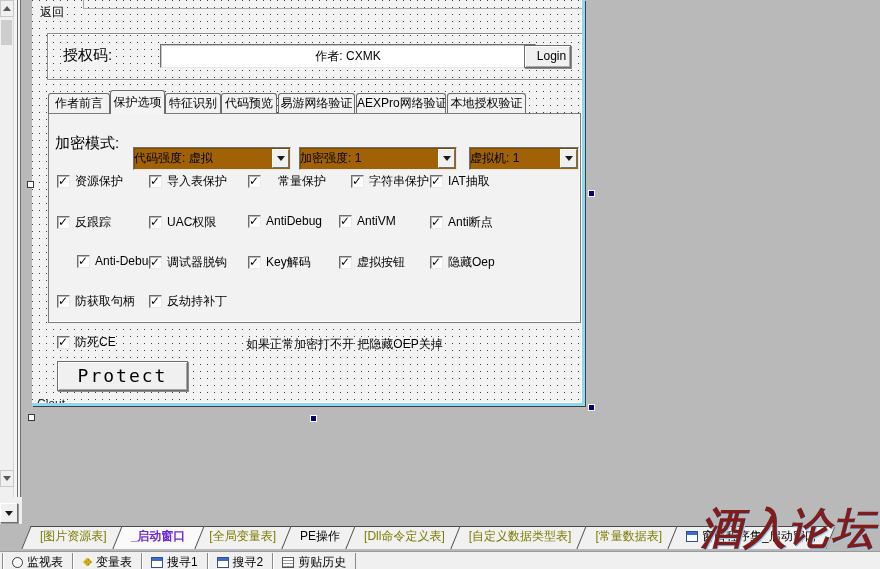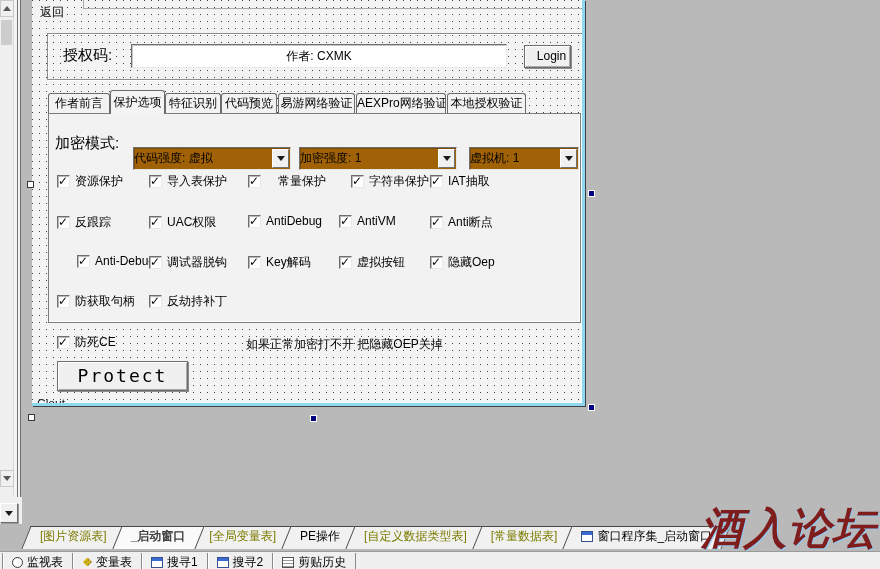--- a/index.html
+++ b/index.html
@@ -27,21 +27,21 @@
     border-right:3px solid #8ed8f0; border-bottom:3px solid #8ed8f0;
     box-shadow:1px 1px 0 #404040, inset -1px -1px 0 #ffffff;
     overflow:hidden; }
   .topline-h { position:absolute; left:52px; top:8px; width:499px; height:1px; background:#a9a9a9; }
   .topline-v { position:absolute; left:51px; top:0; width:1px; height:9px; background:#a9a9a9; }
   .back-label { position:absolute; left:6px; top:4px; background:#f3f3f3; padding:0 2px; }
 
   .groupbox { position:absolute; left:15px; top:33px; width:536px; height:47px;
     border:1px solid #8d8d8d; box-shadow:1px 1px 0 #fff, inset 1px 1px 0 #fff; }
   .auth-label { position:absolute; left:13px; top:12px; font-size:15px; background:#f3f3f3; padding:0 2px; white-space:nowrap; }
-  .sunken { background:#fff; border:1px solid; border-color:#707070 #e6e6e6 #e6e6e6 #707070; box-shadow:inset 1px 1px 0 rgba(0,0,0,.22); }
+  .sunken { background:#fff; border:1px solid; border-color:#707070 #e6e6e6 #e6e6e6 #707070; box-shadow:inset 1px 1px 0 rgba(0,0,0,.22);margin-left:29px; }
   .auth-input { position:absolute; left:83px; top:10px; width:376px; height:24px; text-align:center; line-height:22px; }
   .btn { background:#f0f0f0; border:1px solid #6e6e6e; box-shadow:inset 1px 1px 0 #fff, inset -1px -1px 0 #a8a8a8, 1px 1px 0 #8a8a8a; text-align:center; cursor:default; }
   .login-btn { position:absolute; left:476px; top:11px; width:47px; height:23px; line-height:21px;padding-left:8px; }
 
   .ftab { position:absolute; top:93px; height:20px; background:#f2f2f2; border:1px solid #6b6b6b; border-bottom:none; border-radius:3px 3px 0 0; text-align:center; line-height:19px; overflow:hidden; white-space:nowrap; z-index:1; }
   .ftab.active { top:90px; height:24px; background:#f4f4f4; z-index:3; line-height:22px; }
 
   .tabpanel { position:absolute; left:16px; top:113px; width:533px; height:210px; background:#f2f2f2; border:1px solid #7c7c7c; box-shadow:inset -1px -1px 0 #fff; z-index:2; }
   .enc-label { position:absolute; left:6px; top:20px; font-size:15px; white-space:nowrap; }
   .combo { position:absolute; top:17px; height:23px; background:#a16207; border:1px solid; border-color:#707070 #e6e6e6 #e6e6e6 #707070; box-shadow:inset 1px 1px 0 rgba(0,0,0,.22); line-height:21px; white-space:nowrap; overflow:hidden;margin-top:16px; }
@@ -63,21 +63,21 @@
   
   .watermark { position:absolute; left:700px; top:500px; z-index:50; font-size:43px; font-weight:bold; font-style:italic; color:#7f1d1d; white-space:nowrap; letter-spacing:1px; text-shadow:1px 1px 0 #8fcbf2; }
 
   
   .bottom-fill { position:absolute; left:0; top:551px; width:880px; height:18px; background:#f0f0f0; border-top:1px solid #9a9a9a; }
   .wtabbar { position:absolute; left:26px; top:526px; height:25px; display:flex; align-items:flex-start; z-index:10; }
   .wtab { position:relative; height:23px; padding:2px 14px 0 14px; margin-right:-4px; white-space:nowrap; }
   .wtab::before { content:""; position:absolute; inset:0; background:#f1f1f1; border:1px solid #4a4a4a; border-bottom:none; transform:skewX(-22deg); }
   .wtab > span { position:relative; z-index:1; display:inline-flex; align-items:center; gap:4px; }
   .wtab.olive { color:#7c7c00; }
-  .wtab.active { color:#404040; font-weight:bold; z-index:2; }
+  .wtab.active { color:#6d28d9; font-weight:bold; z-index:2; }
   .wtab.active::before { background:#fafafa; }
 
   
   .dockbar { position:absolute; left:2px; top:553px; height:20px; display:flex; z-index:11; }
   .dock-item { display:flex; align-items:center; gap:4px; padding:1px 9px 3px 9px; background:#f0f0f0; border-left:1px solid #8a8a8a; box-shadow:inset 1px 0 0 #fff; white-space:nowrap; }
   .dock-item:last-child { border-right:1px solid #8a8a8a; }
   .circle-ic { width:11px; height:11px; border:1.5px solid #3a3a3a; border-radius:50%; background:#fdfdfd; }
   .diamond-ic { color:#d8b400; font-size:11px; text-shadow:1px 0 0 #8a7000; }
   .mini-win { width:12px; height:11px; background:#fff; border:1px solid #35508c; position:relative; }
   .mini-win::before { content:""; position:absolute; left:0; right:0; top:0; height:3px; background:#3a6ad4; }
@@ -236,20 +236,21 @@
   <div class="handle navy" style="left:310px;top:415px;"></div>
   <div class="handle navy" style="left:588px;top:190px;"></div>
   <div class="handle navy" style="left:588px;top:404px;"></div>
 
   <div class="bottom-fill"></div>
   <div class="wtabbar">
     <div class="wtab olive"><span>[图片资源表]</span></div>
     <div class="wtab active"><span>_启动窗口</span></div>
     <div class="wtab olive"><span>[全局变量表]</span></div>
     <div class="wtab"><span>PE操作</span></div>
+    <div class="wtab olive"><span>[Dll命令定义表]</span></div>
     <div class="wtab olive"><span>[自定义数据类型表]</span></div>
     <div class="wtab olive"><span>[常量数据表]</span></div>
     <div class="wtab"><span>
           <i class="mini-win"></i>
           <span>窗口程序集_启动窗口</span>
         </span></div>
   </div>
 
   <div class="dockbar">
     <div class="dock-item">

